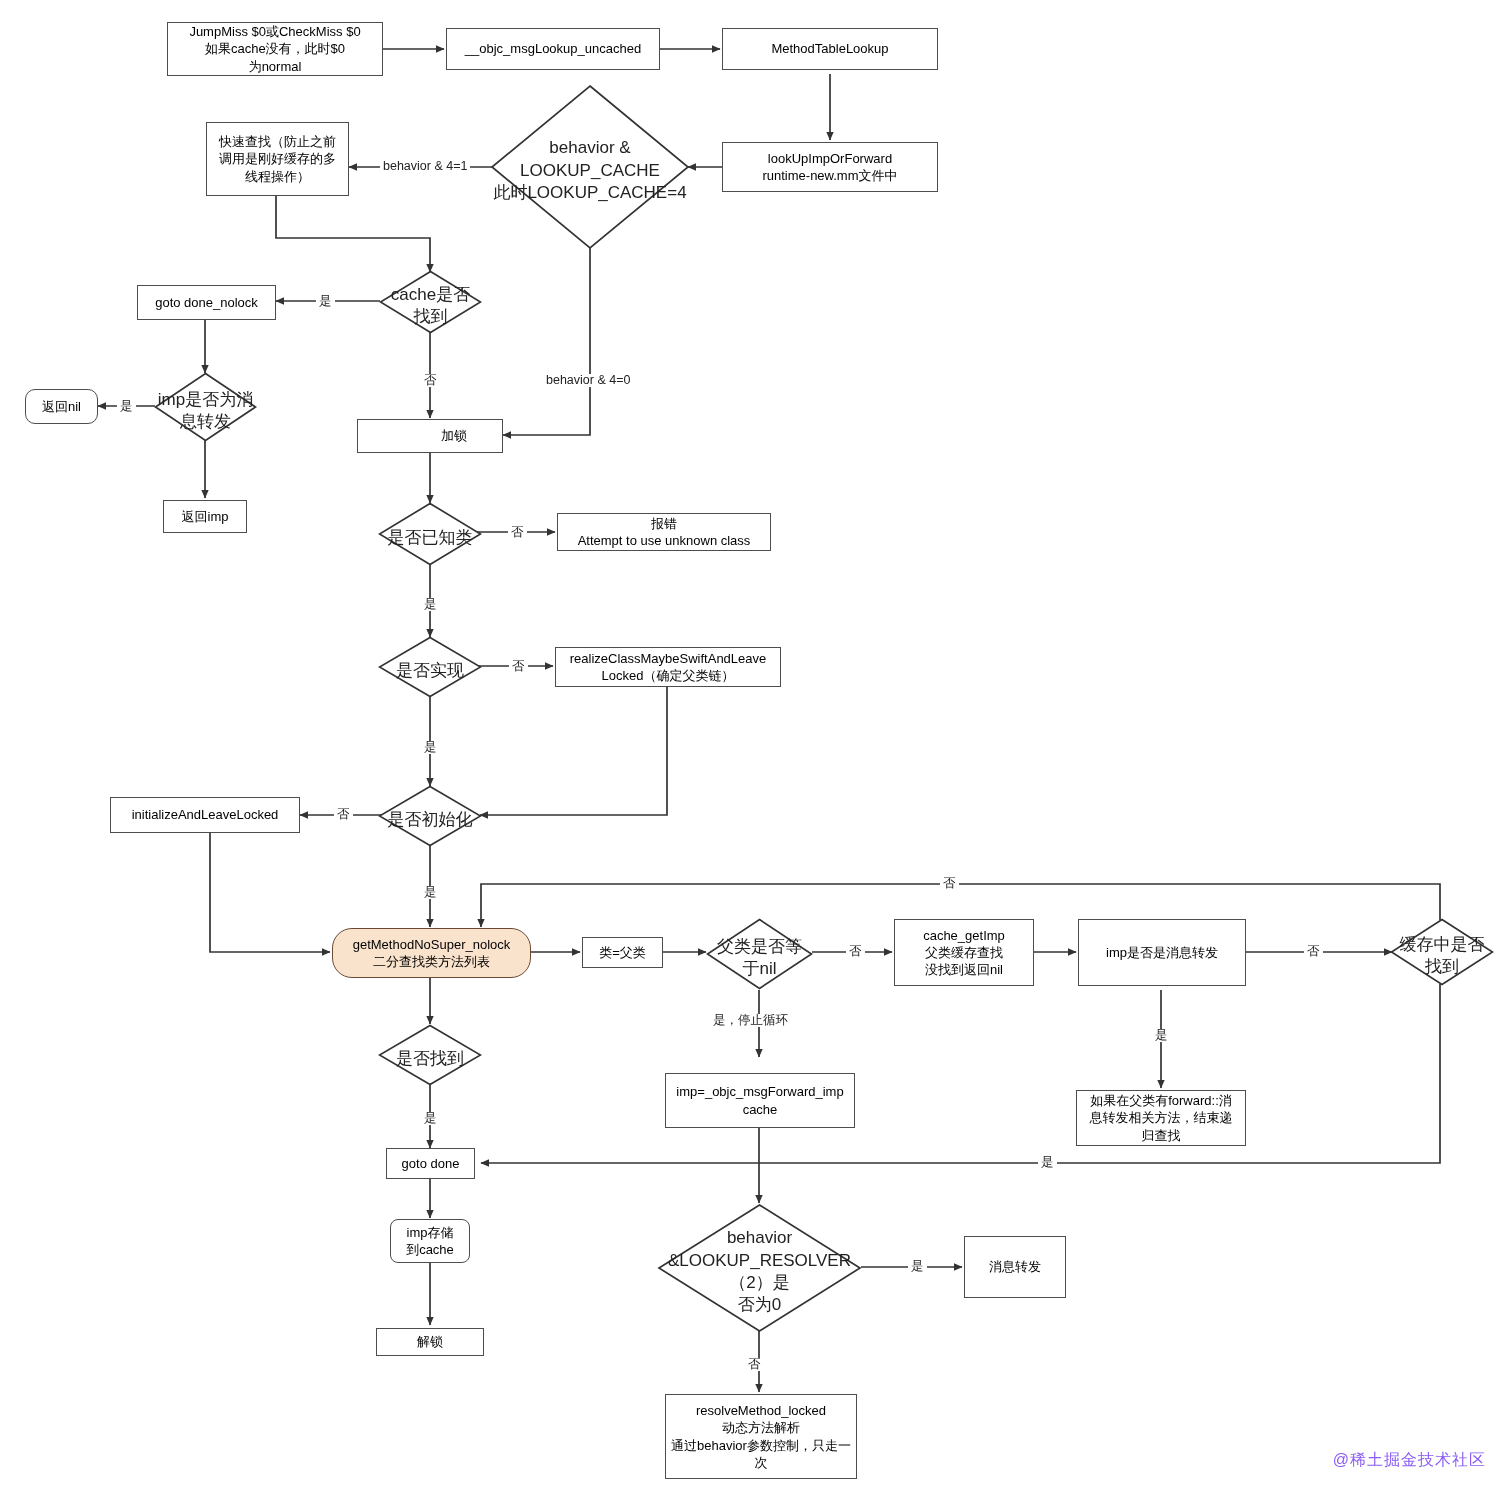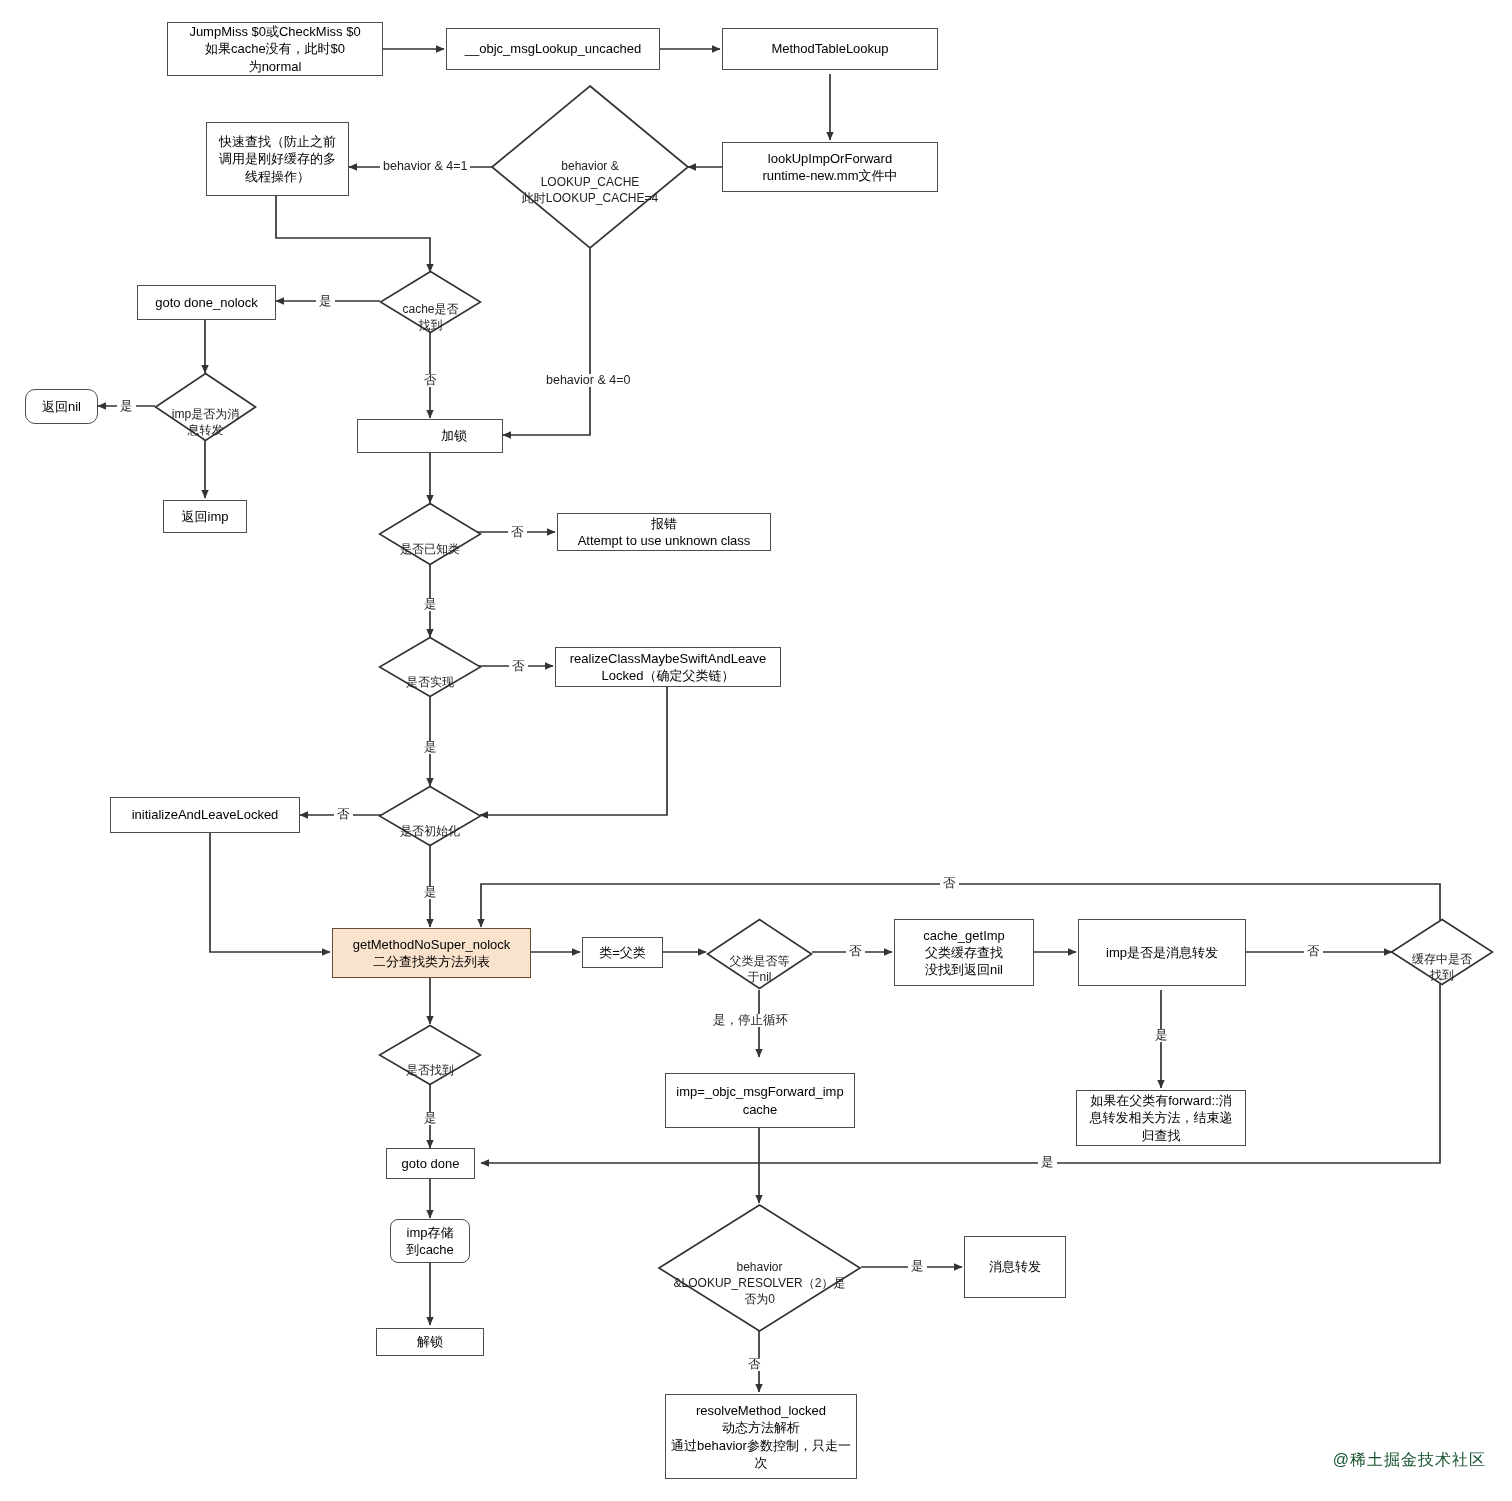--- a/index.html
+++ b/index.html
@@ -4,23 +4,23 @@
 <style>
   html,body{margin:0;padding:0;background:#ffffff;}
   body{font-family:"Liberation Sans","DejaVu Sans",sans-serif;}
   #stage{position:relative;width:1512px;height:1501px;background:#fff;overflow:hidden;}
   #edges{position:absolute;left:0;top:0;width:1512px;height:1501px;}
   .node{position:absolute;box-sizing:border-box;display:flex;align-items:center;justify-content:center;text-align:center;color:#000000;font-size:13px;line-height:1.32;}
   .rect{background:#fff;border:1.5px solid #4d4d4d;}
   .rect.hl{background:#fae3cd;border:1.6px solid #6b4a33;}
   .diamond-wrap{position:absolute;}
   .diamond-wrap svg{position:absolute;left:0;top:0;}
-  .dlabel{position:absolute;left:0;top:16px;width:100%;height:100%;display:flex;align-items:center;justify-content:center;text-align:center;font-size:12px;line-height:1.32;color:#222;pointer-events:none;}
+  .dlabel{position:absolute;left:0;top:4px;width:100%;height:100%;display:flex;align-items:center;justify-content:center;text-align:center;font-size:17px;line-height:1.32;color:#222;pointer-events:none;}
   .elabel{position:absolute;font-size:12.5px;color:#222;background:#fff;padding:0 3px;white-space:nowrap;line-height:1;}
-  .wm{position:absolute;right:26px;bottom:30px;color:#14532d;font-size:16px;letter-spacing:1px;}
+  .wm{position:absolute;right:26px;bottom:30px;color:#8b5cf6;font-size:16px;letter-spacing:1px;}
 </style>
 </head>
 <body>
 
 <div id="stage">
 
   <svg id="edges" viewBox="0 0 1512 1501">
     <defs>
       <marker id="ah" markerWidth="9" markerHeight="9" refX="8" refY="4.5" orient="auto" markerUnits="userSpaceOnUse">
         <path d="M0,0.8 L8.6,4.5 L0,8.2 z" fill="#333"></path>
@@ -143,21 +143,21 @@
     </div>
 
   <div class="node rect" style="left:555px;top:647px;width:226px;height:40px;">
       <span>realizeClassMaybeSwiftAndLeave<br>Locked（确定父类链）</span>
     </div>
 
   <div class="node rect" style="left:110px;top:797px;width:190px;height:36px;">
       <span>initializeAndLeaveLocked</span>
     </div>
 
-  <div class="node rect hl" style="left:332px;top:928px;width:199px;height:50px;">
+  <div class="node rect hl" style="left:332px;top:928px;width:199px;height:50px;border-radius:20px;">
       <span>getMethodNoSuper_nolock<br>二分查找类方法列表</span>
     </div>
 
   <div class="node rect" style="left:582px;top:937px;width:81px;height:31px;">
       <span>类=父类</span>
     </div>
 
   <div class="node rect" style="left:894px;top:919px;width:140px;height:67px;">
       <span>cache_getImp<br>父类缓存查找<br>没找到返回nil</span>
     </div>

